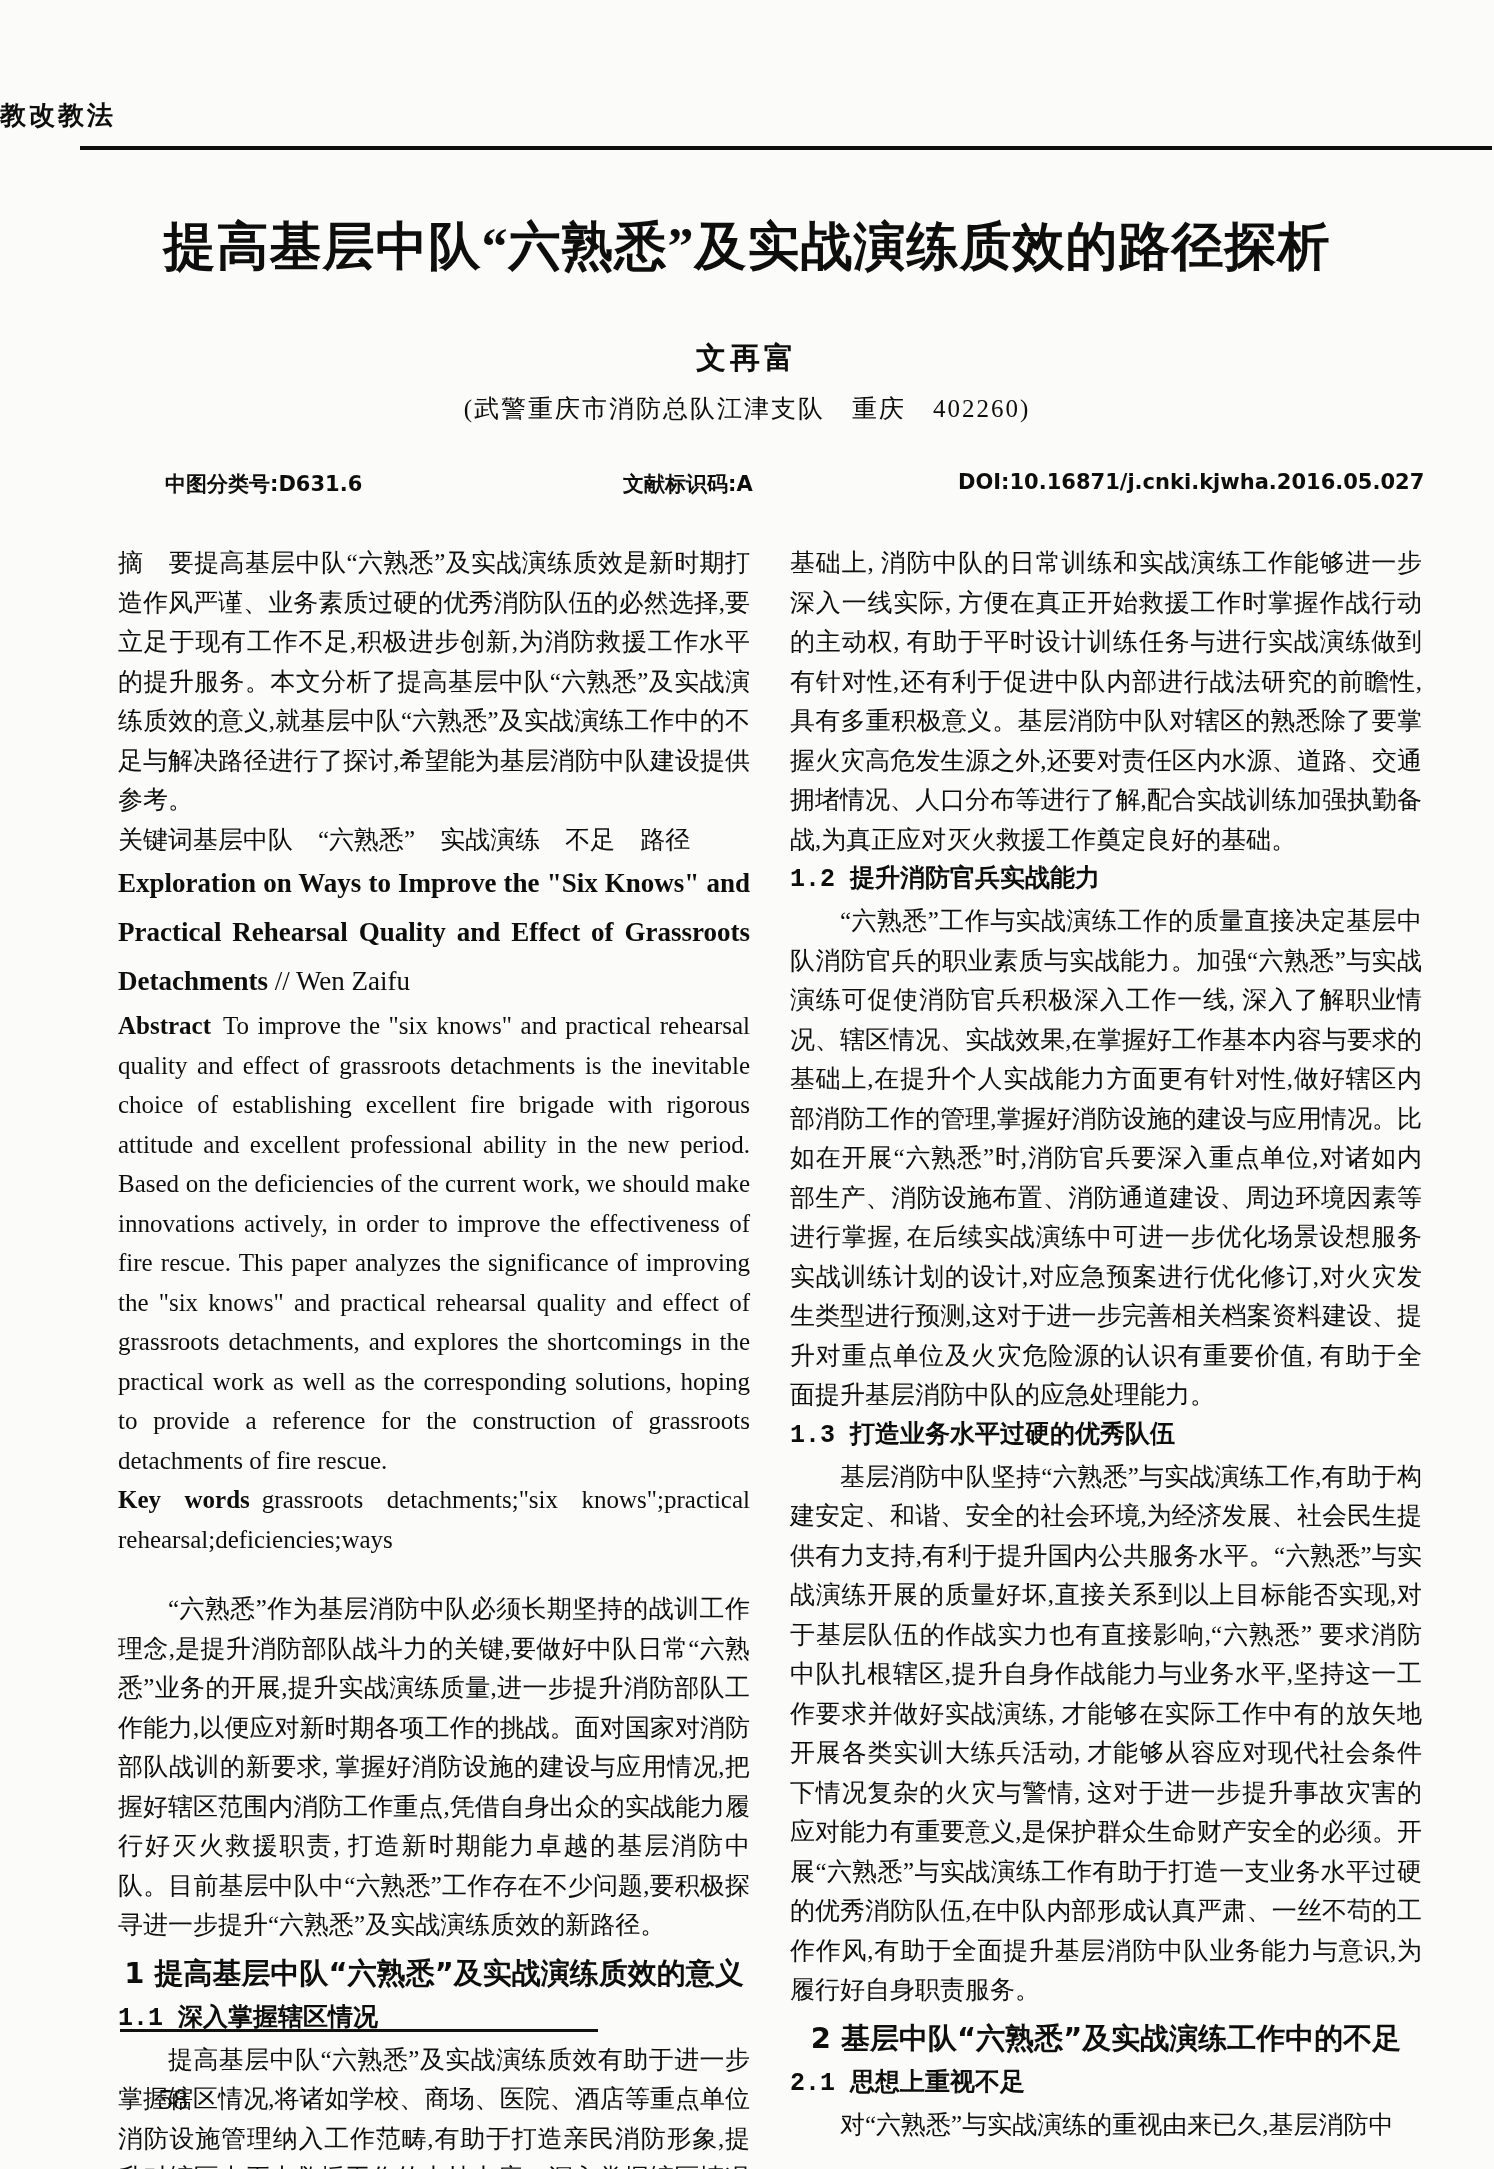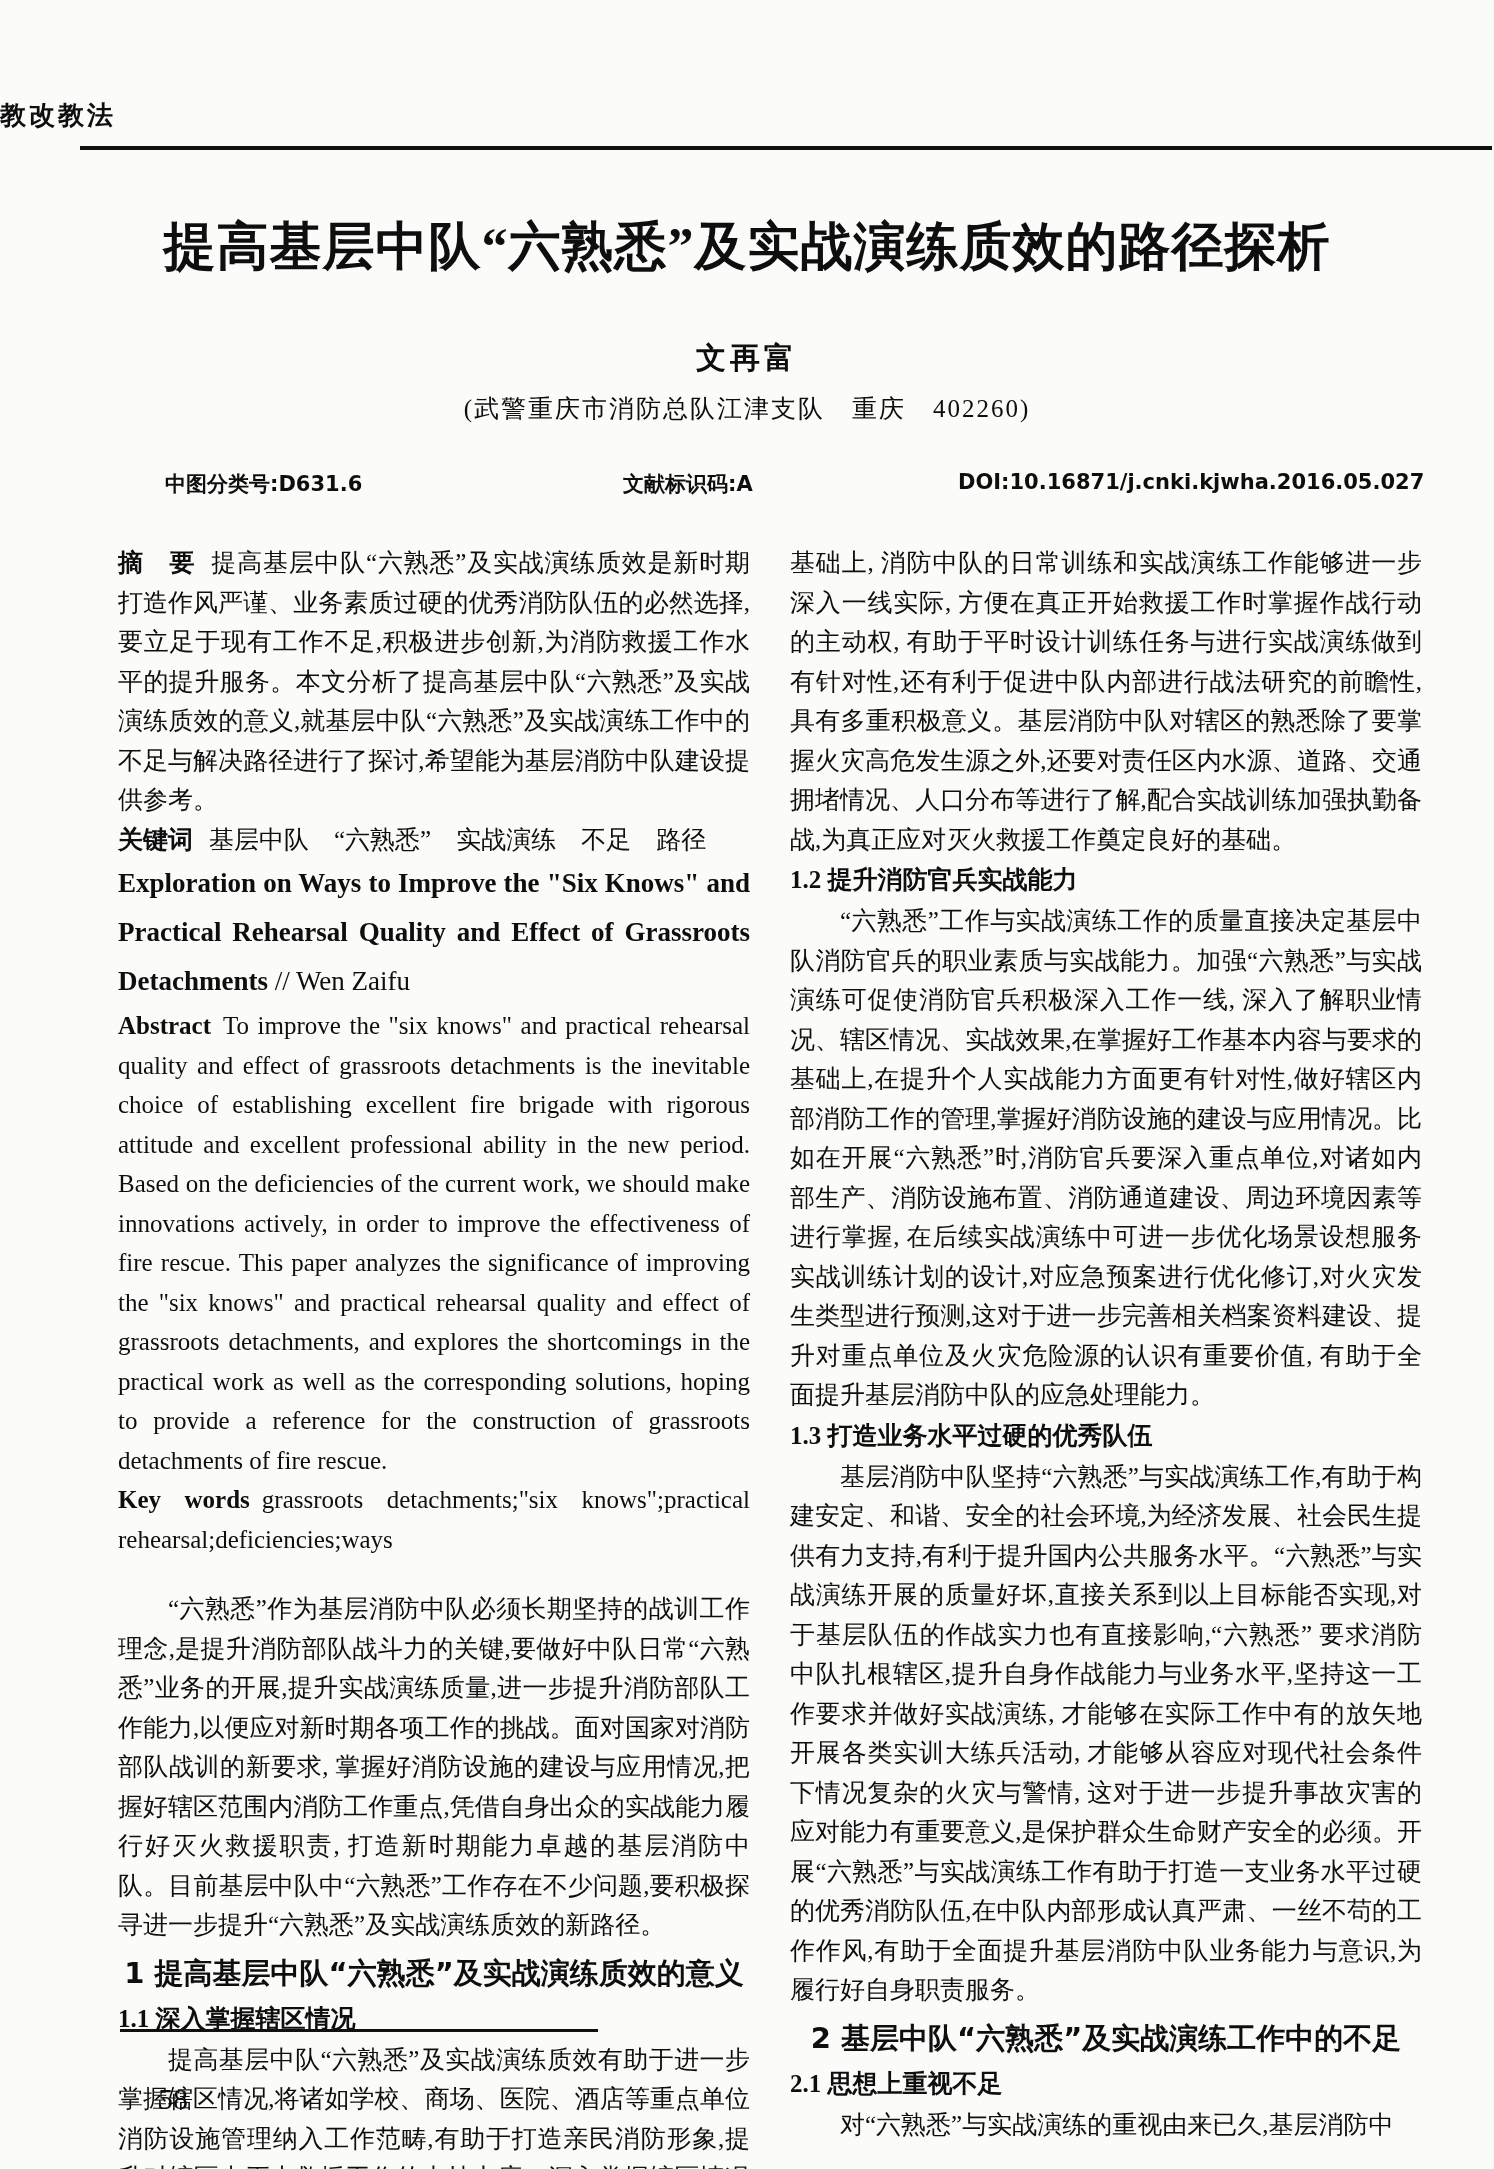--- a/index.html
+++ b/index.html
@@ -95,22 +95,21 @@
     line-height: 39.5px;
     text-align: justify;
   }
   .col-left  { left: 118px;  height: 1460px; }
   .col-right { left: 790px;  height: 1460px; }
 
   .col p { margin: 0; }
 
   .label-cn {
     font-family: "DejaVu Sans", "Liberation Sans", sans-serif;
-    font-weight: bold;
-    margin-right: 16px;
+    font-weight: normal;
   }
   .label-en {
     font-weight: bold;
     margin-right: 12px;
   }
 
   .en-title {
     font-weight: bold;
     font-size: 27px;
     line-height: 49px;
@@ -124,21 +123,21 @@
   .h-section {
     margin: 6px 0 2px 0;
     font-family: "DejaVu Sans", "Liberation Sans", sans-serif;
     font-weight: bold;
     font-size: 29px;
     line-height: 45px;
     text-align: center;
   }
   .h-sub {
     margin: 0;
-    font-family: Liberation Serif, serif;
+    font-family: Liberation Mono, monospace;
     font-weight: bold;
     font-size: 25px;
     line-height: 42px;
     text-align: left;
   }
 
   
   .footnote-rule {
     position: absolute;
     top: 2029px;

